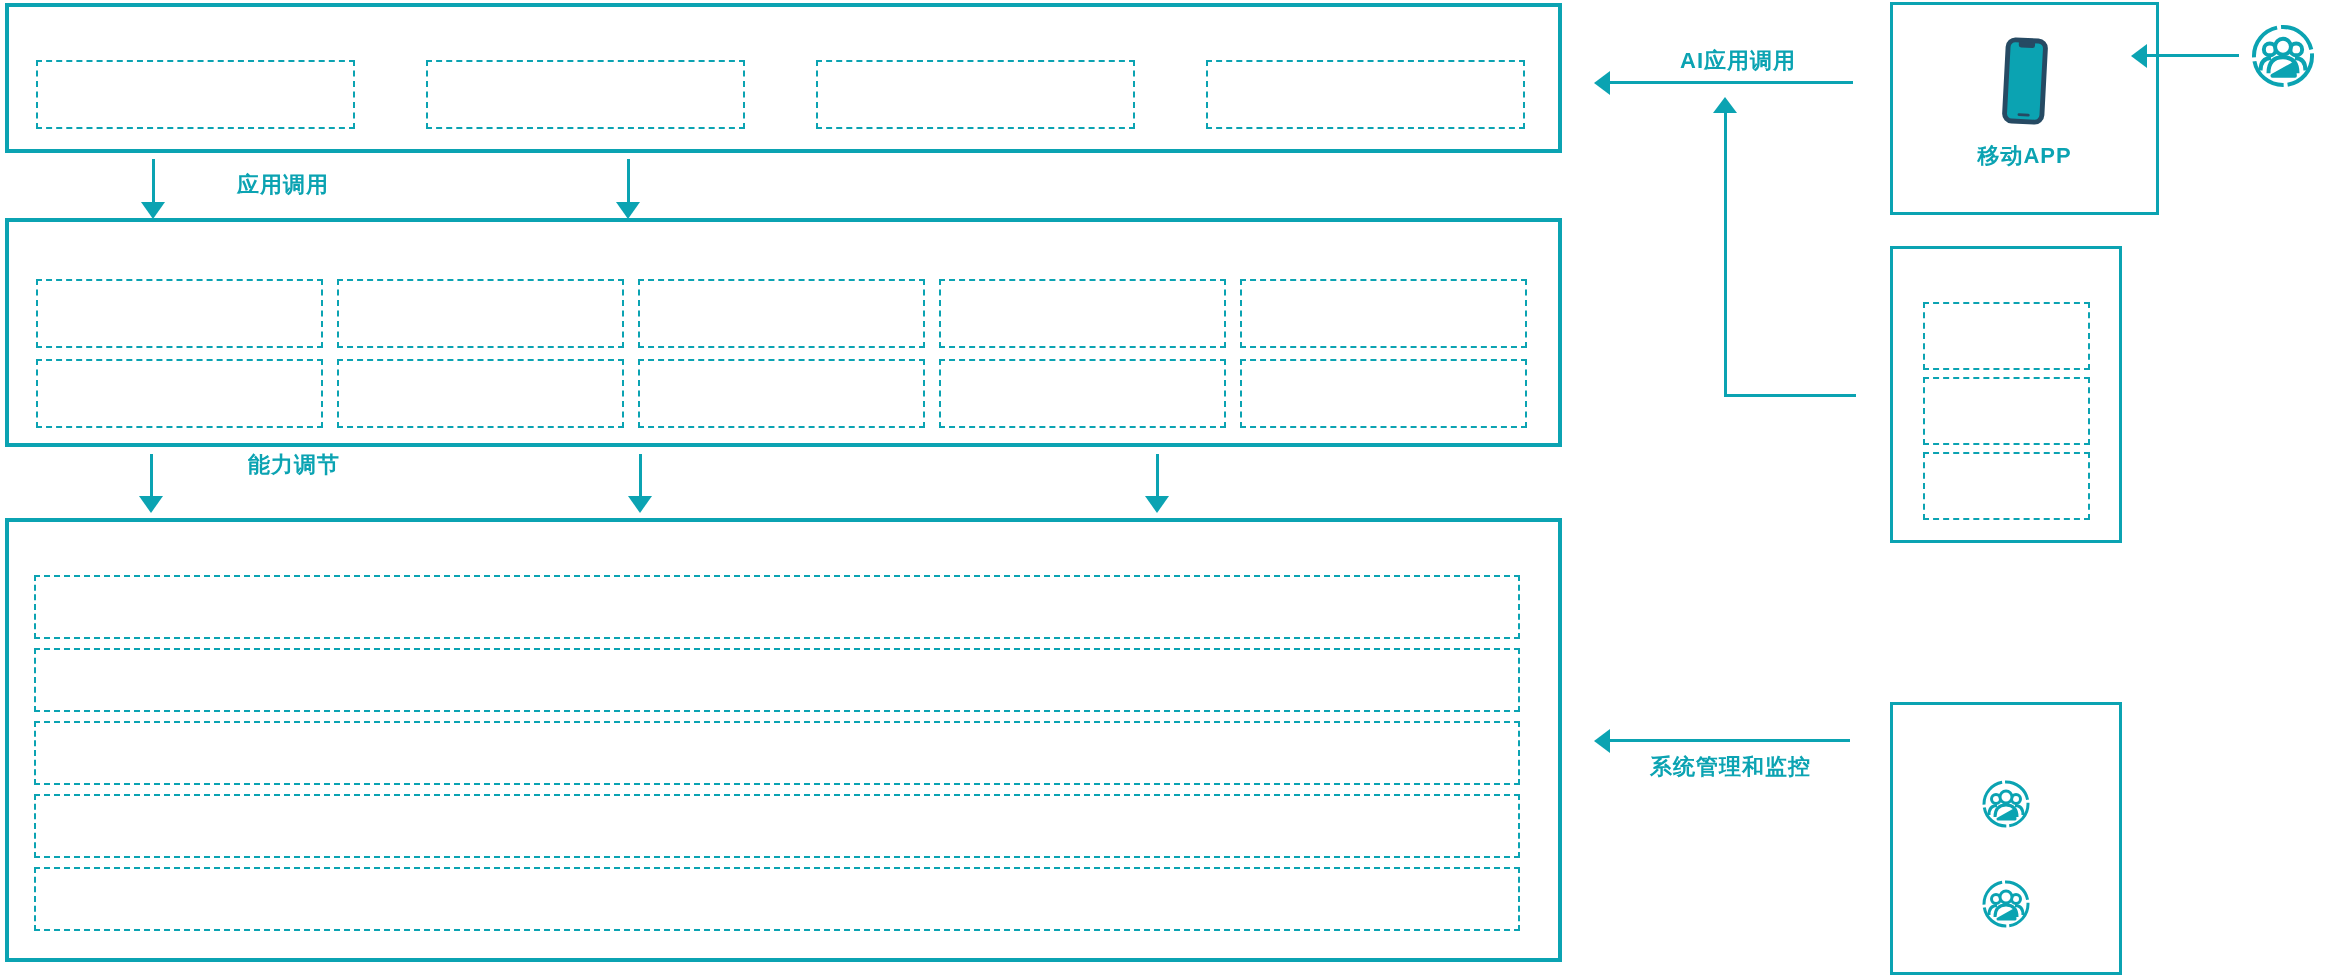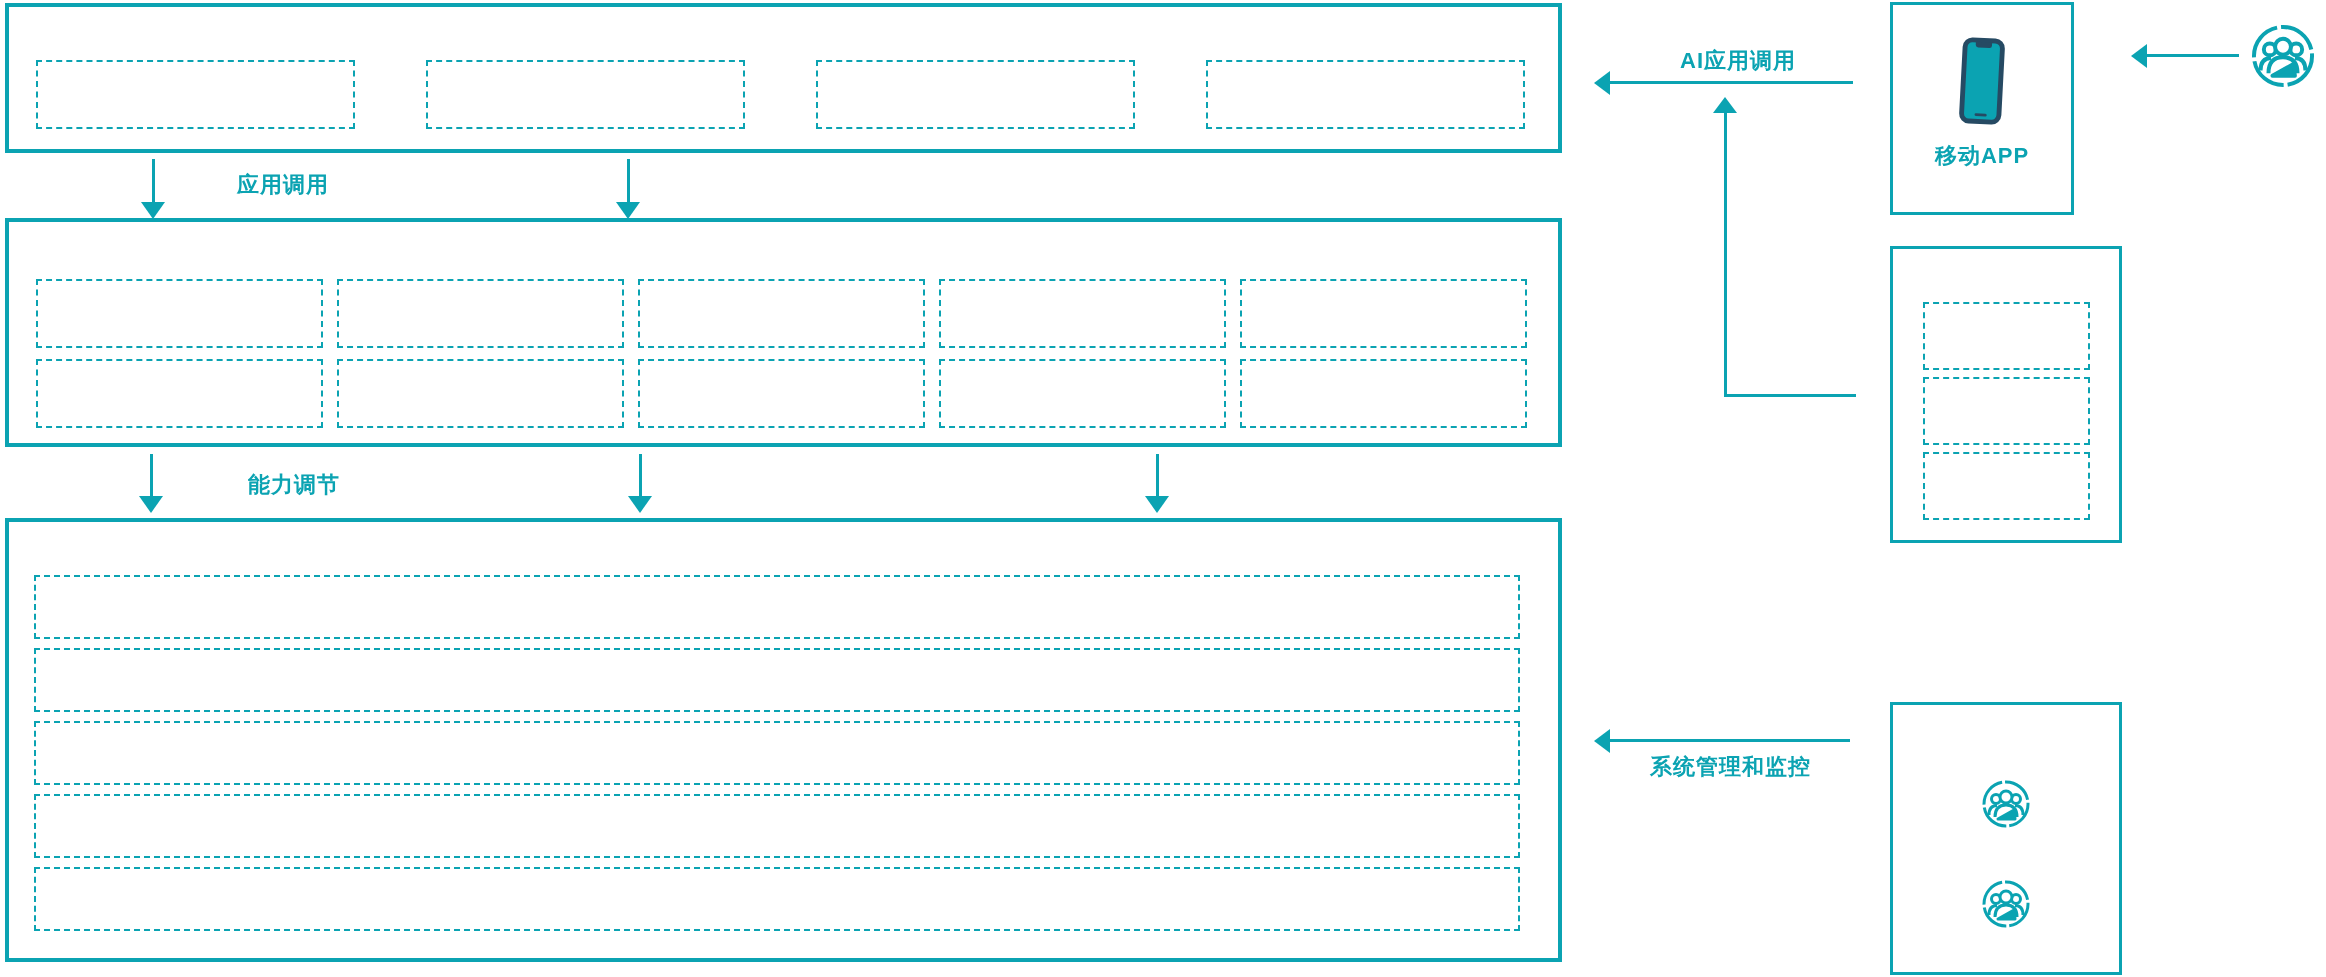--- a/index.html
+++ b/index.html
@@ -25,21 +25,21 @@
   #capability-layer{left:5px;top:218px;width:1557px;height:229px;display:grid;
                     grid-template-columns:repeat(5,287px);grid-auto-rows:69px;
                     column-gap:14px;row-gap:11px;padding:57px 0 0 27px;align-content:start;}
 
   
   #platform-layer{left:5px;top:518px;width:1557px;height:444px;display:flex;
                   flex-direction:column;gap:9px;padding:53px 0 0 25px;}
   #platform-layer .ph{width:1486px;height:64px;flex:none;}
 
   
-  #mobile-panel{left:1890px;top:2px;width:184px;height:213px;display:flex;
+  #mobile-panel{left:1890px;top:2px;width:269px;height:213px;display:flex;
                 flex-direction:column;align-items:center;justify-content:flex-start;padding-top:26px;}
   #mobile-panel .lbl{position:static;margin-top:10px;}
   #gateway-panel{left:1890px;top:246px;width:232px;height:297px;display:flex;
                  flex-direction:column;align-items:center;gap:7px;padding-top:53px;}
   #gateway-panel .ph{width:167px;height:68px;flex:none;}
   #monitor-panel{left:1890px;top:702px;width:232px;height:273px;display:flex;
                  flex-direction:column;align-items:center;gap:50px;padding-top:74px;}
   .users-icon{width:50px;height:50px;color:var(--accent);flex:none;}
   #external-user .users-icon{width:66px;height:66px;}
   #external-user{position:absolute;left:2250px;top:23px;width:66px;height:66px;}
@@ -85,21 +85,21 @@
     <div class="tri tri-down" style="left:139px;top:496px;"></div>
   </div>
   <div>
     <div class="vline" style="left:639px;top:454px;width:3px;height:43px;"></div>
     <div class="tri tri-down" style="left:628px;top:496px;"></div>
   </div>
   <div>
     <div class="vline" style="left:1156px;top:454px;width:3px;height:43px;"></div>
     <div class="tri tri-down" style="left:1145px;top:496px;"></div>
   </div>
-  <div class="lbl" style="left:248px;top:470px;">能力调节</div>
+  <div class="lbl" style="left:248px;top:450px;">能力调节</div>
 
   <div class="layer-box" id="platform-layer">
       <div class="ph"></div>
       <div class="ph"></div>
       <div class="ph"></div>
       <div class="ph"></div>
       <div class="ph"></div>
     </div>
 
   <div>

